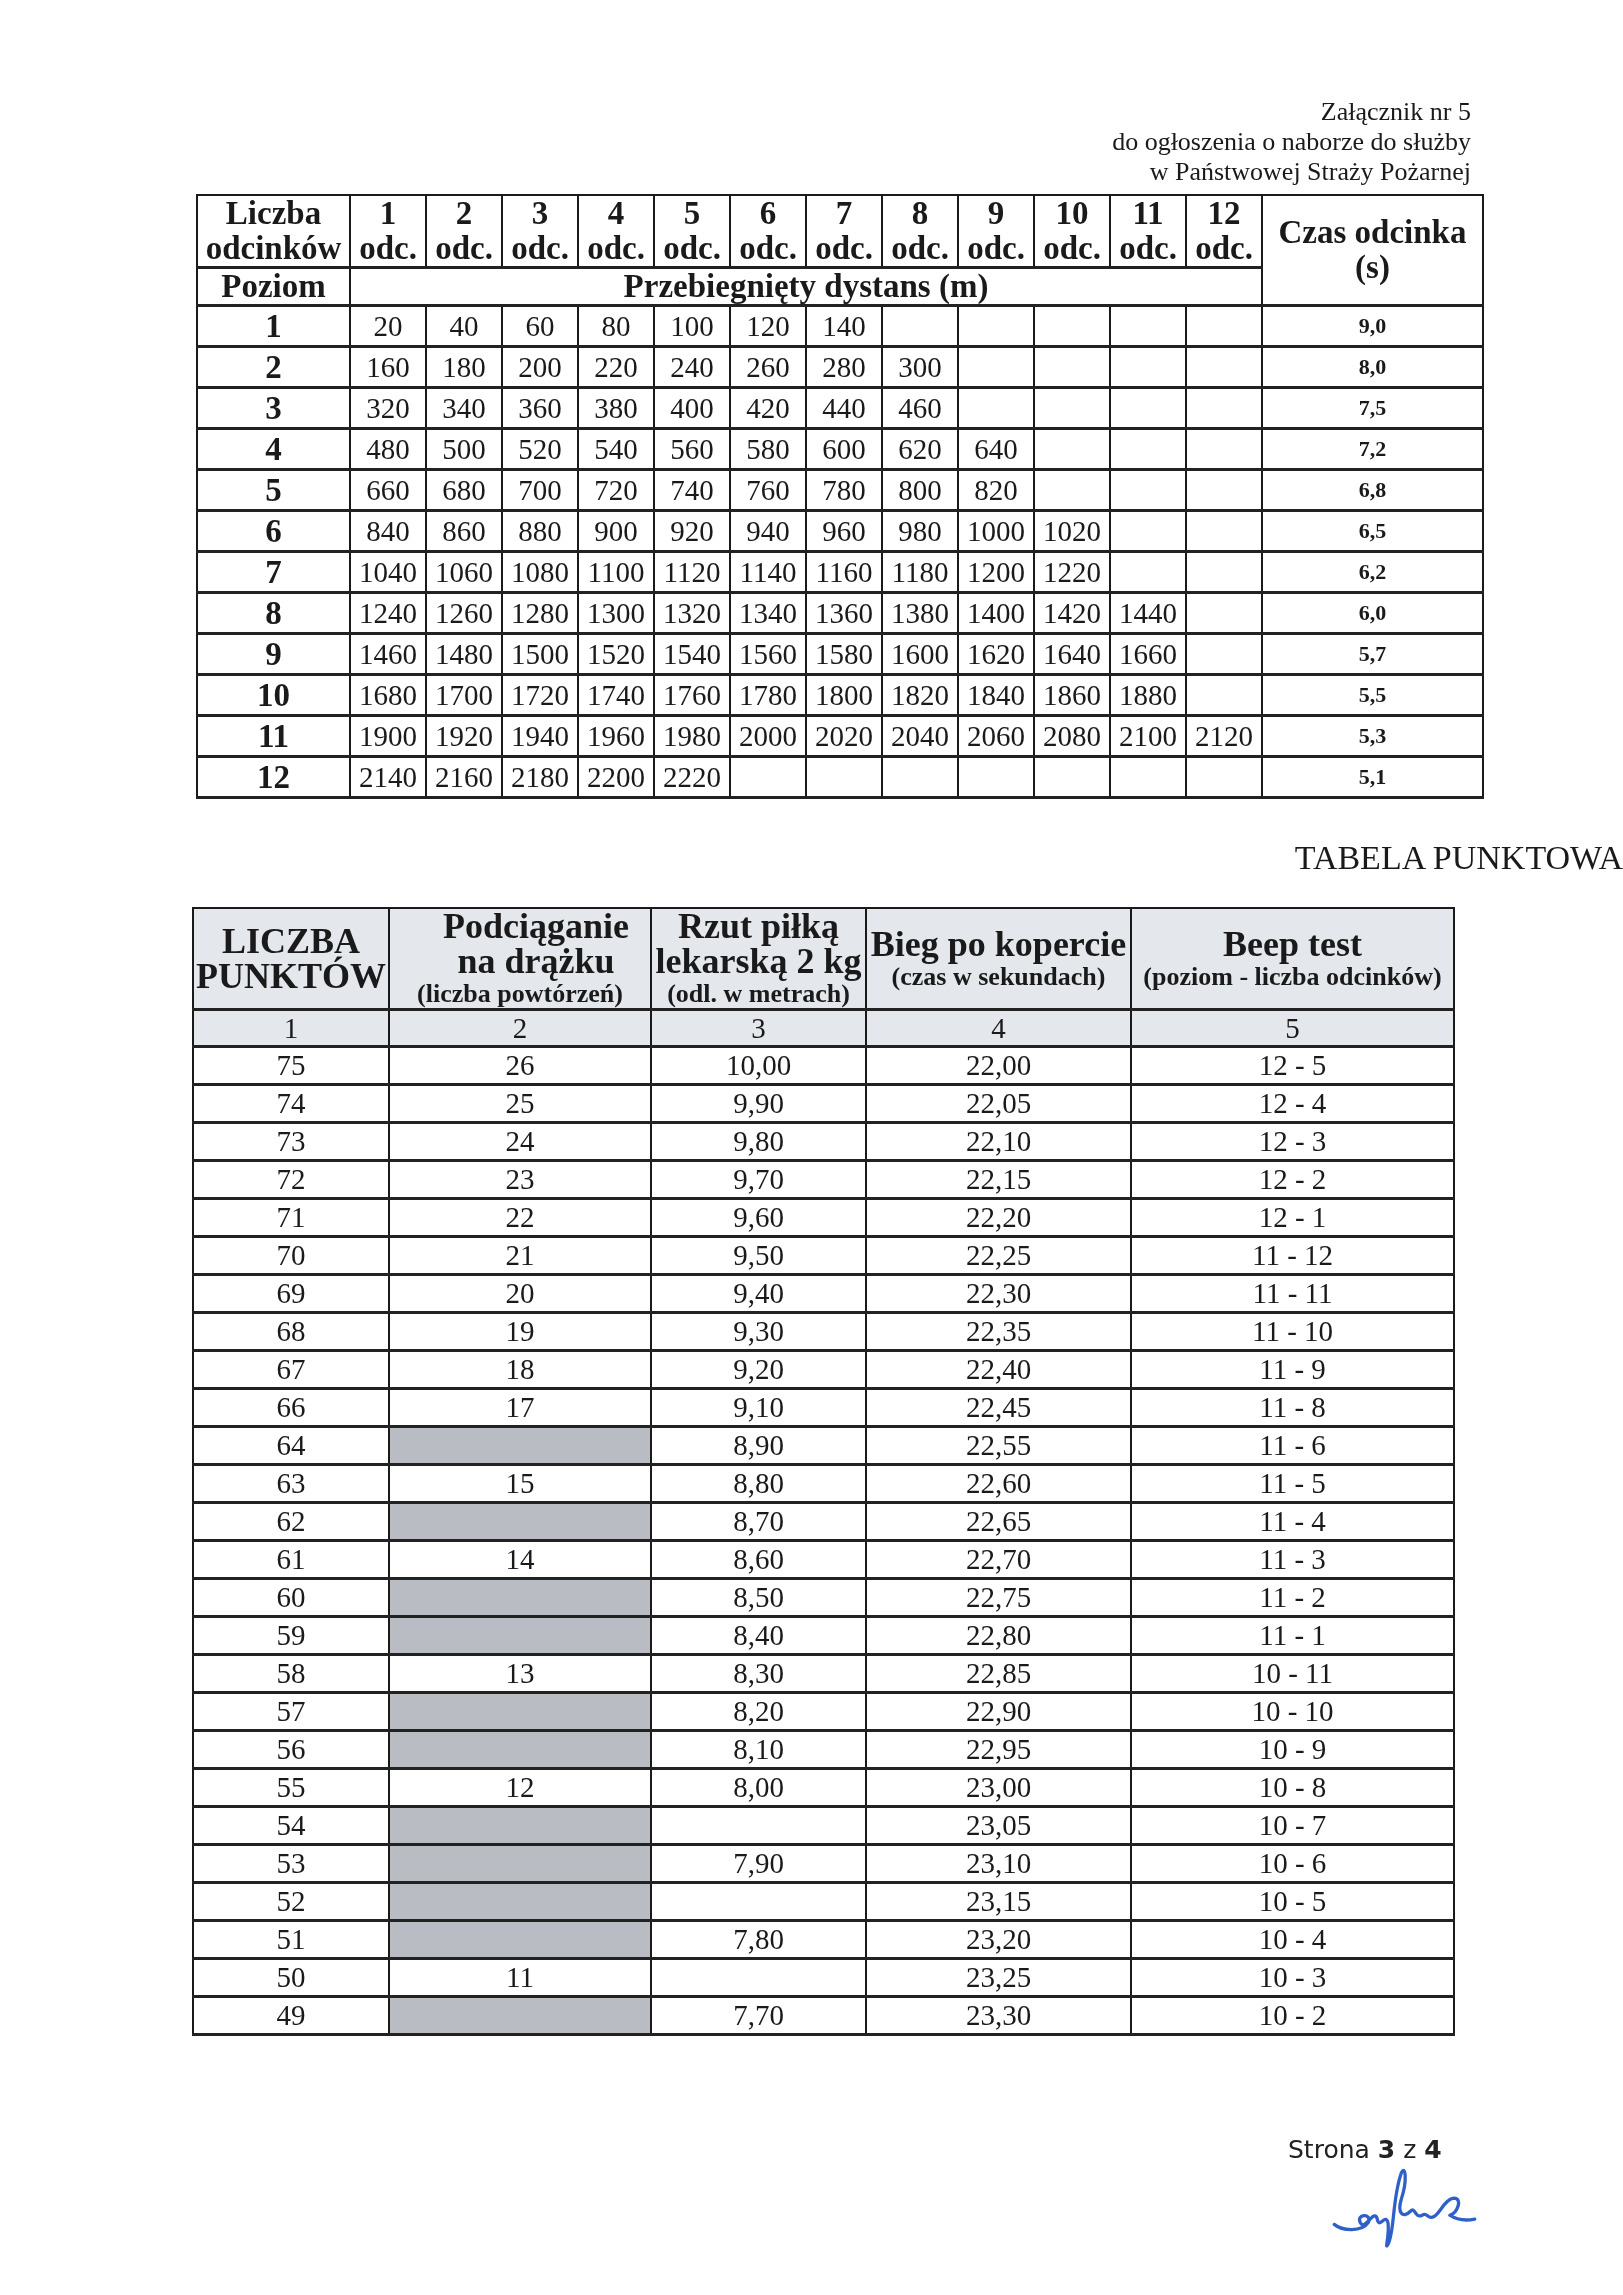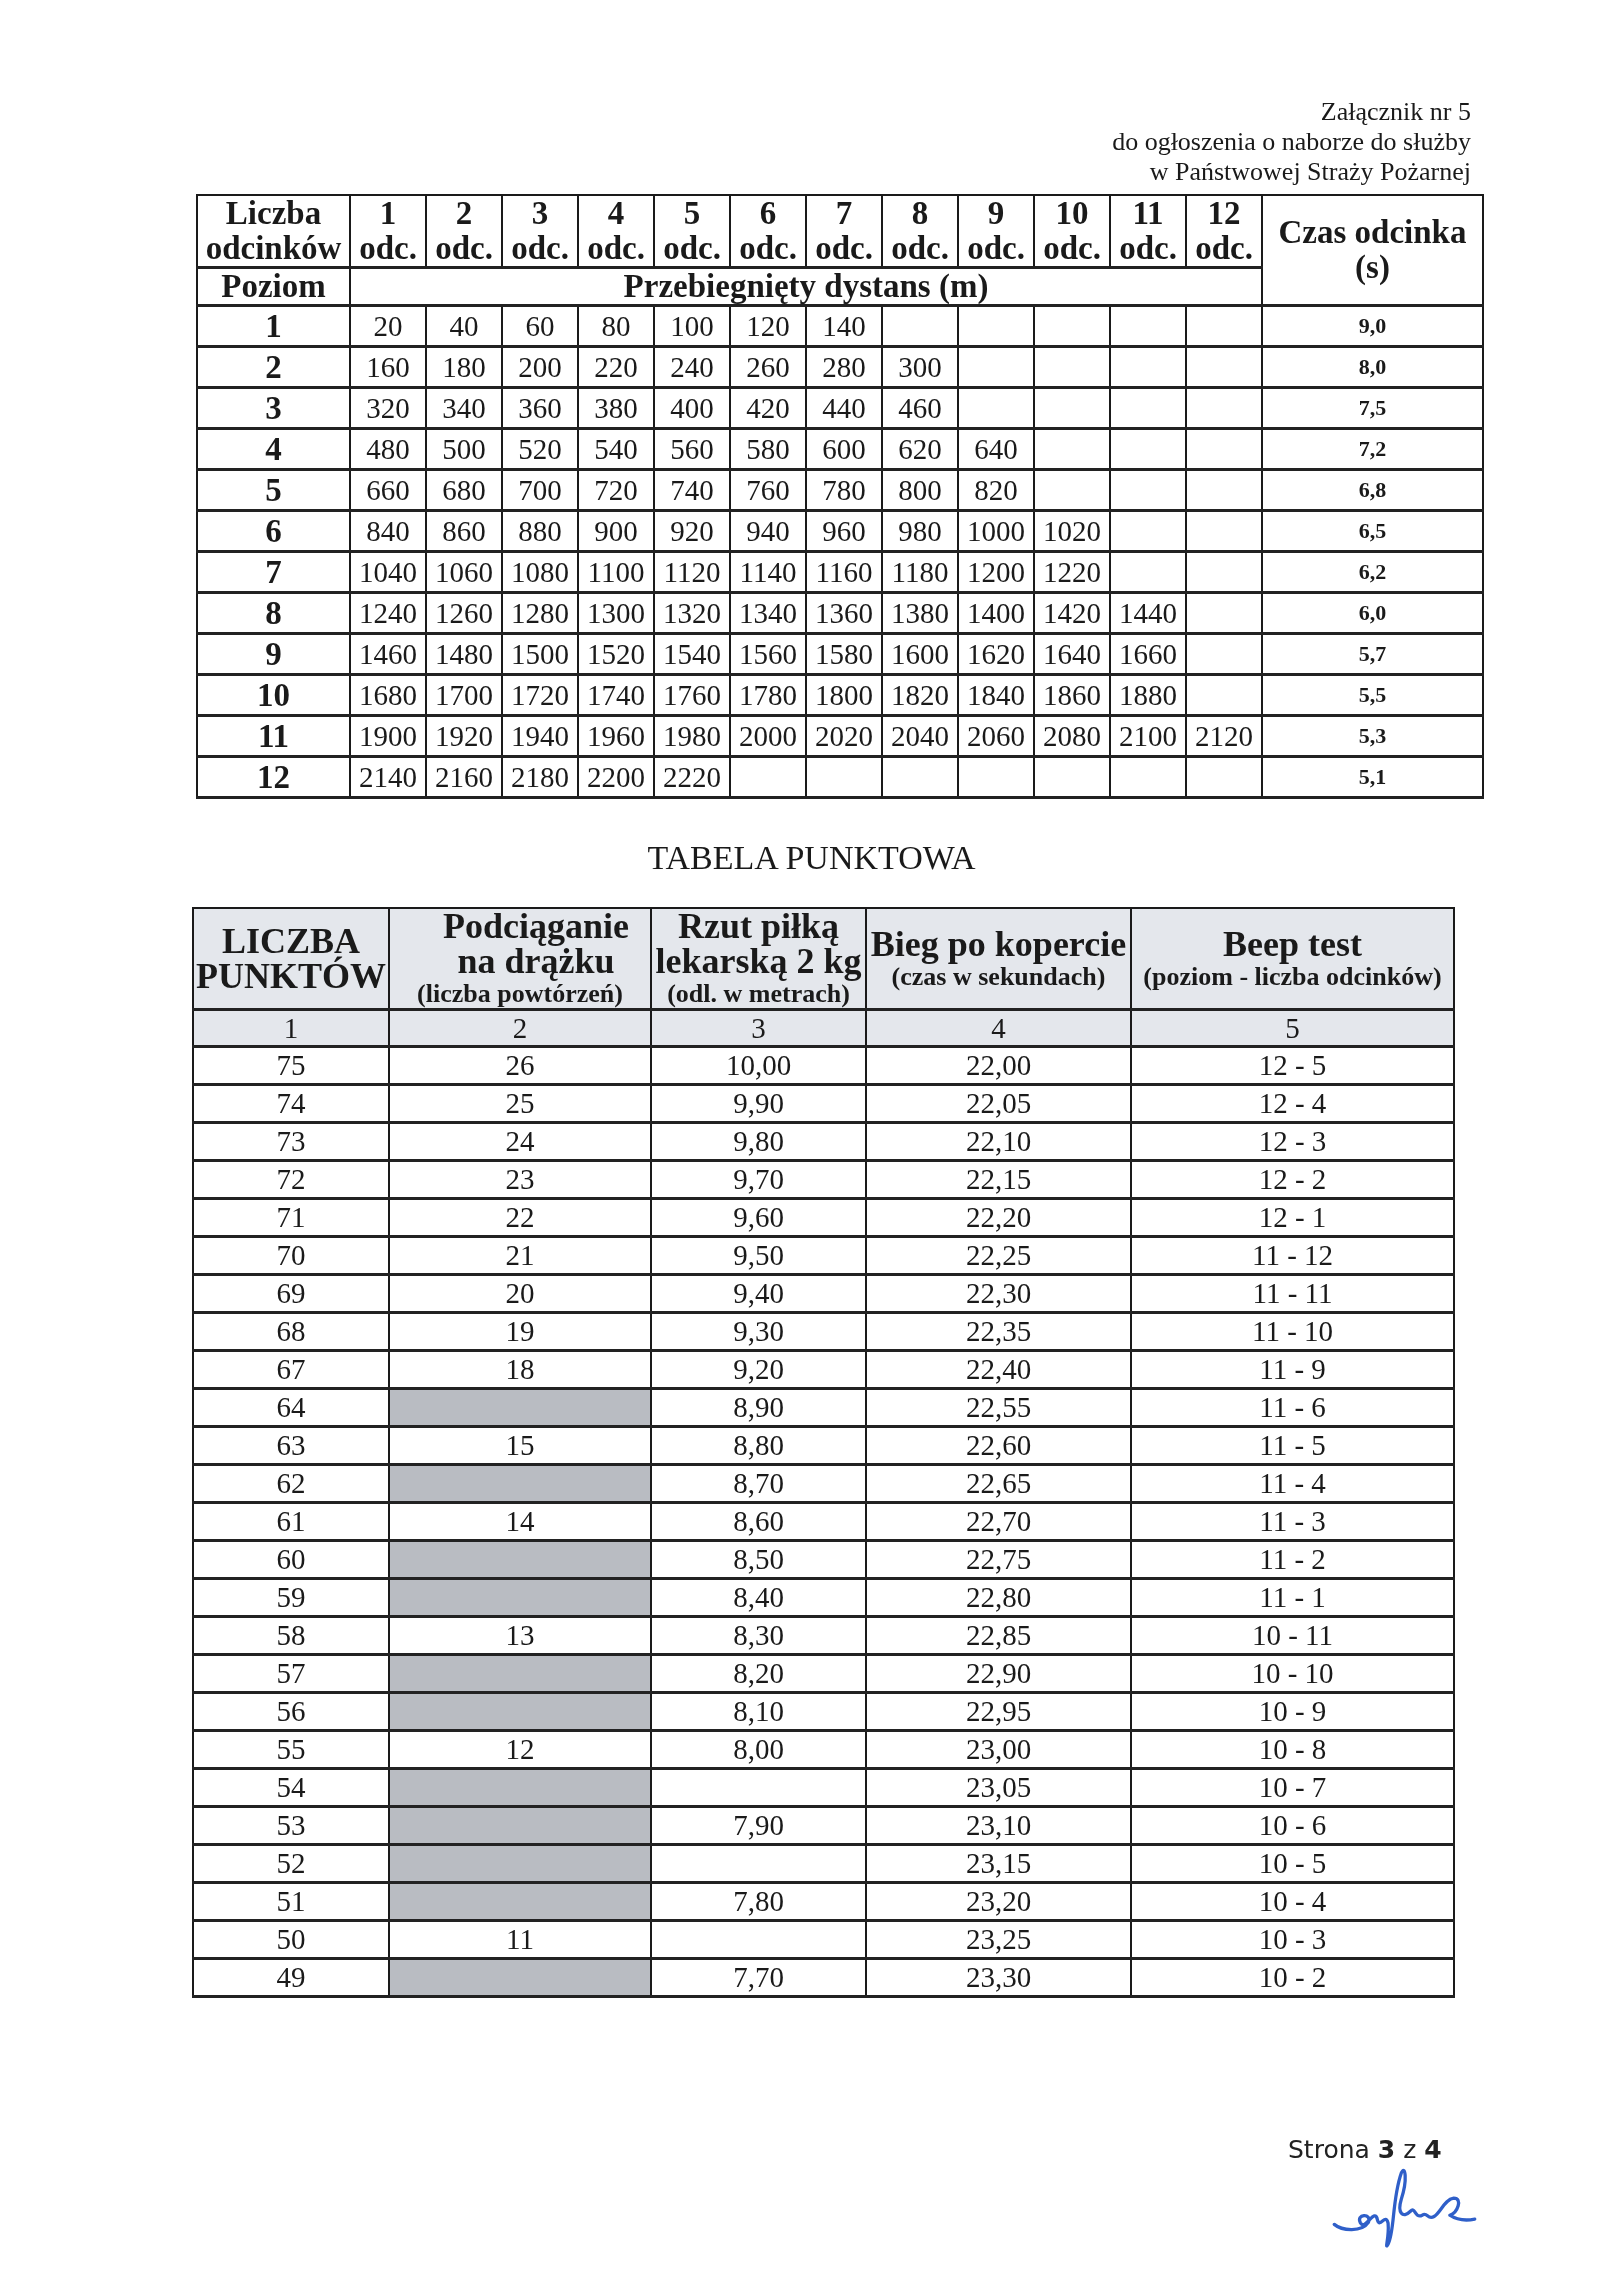--- a/index.html
+++ b/index.html
@@ -7,21 +7,21 @@
   .annex { position:absolute; right:152px; top:97px; text-align:right; font-size:26px; line-height:30px; }
   table { border-collapse:collapse; position:absolute; table-layout:fixed; }
   td, th { border:2px solid #1a1a1a; text-align:center; vertical-align:middle; padding:0; }
   #t1 { left:196px; top:194px; width:1282px; }
   #t1 th { font-weight:bold; font-size:33px; line-height:35px; }
   #t1 td { font-size:29px; height:38px; }
   #t1 td.lvl { font-weight:bold; font-size:33px; }
   #t1 td.time { font-weight:bold; font-size:22px; }
   #t1 tr { border-bottom:3.9px solid #222; }
   .title2 { position:absolute; left:0; width:1623px; text-align:center; }
-  .tt { top:839px; font-size:34px; }
+  .tt { top:839px; font-size:34px;text-align:right; }
   .ts { top:909px; font-size:20px; color:#222; }
   #t2 { left:192px; top:907px; width:1261px; }
   #t2 th { background:#e4e7ec; font-size:26px; line-height:29px; }
   #t2 th b { font-size:36px; line-height:35px; }
   #t2 th.idx { font-weight:normal; font-size:29px; height:34px; }
   #t2 td { font-size:29px; height:35px; }
   #t2 tr { border-bottom:3.9px solid #222; }
   #t2 td.shade { background:#b9bcc2; }
   .page { position:absolute; left:1288px; top:2135px; font-family:"DejaVu Sans","Liberation Sans",sans-serif; font-size:25px; color:#222; }
   .page b { font-weight:bold; }
@@ -347,20 +347,27 @@
         <td>11 - 10</td>
       </tr>
       <tr>
         <td>67</td>
         <td>18</td>
         <td>9,20</td>
         <td>22,40</td>
         <td>11 - 9</td>
       </tr>
       <tr>
+        <td>66</td>
+        <td>17</td>
+        <td>9,10</td>
+        <td>22,45</td>
+        <td>11 - 8</td>
+      </tr>
+      <tr>
         <td>64</td>
         <td class="shade"></td>
         <td>8,90</td>
         <td>22,55</td>
         <td>11 - 6</td>
       </tr>
       <tr>
         <td>63</td>
         <td>15</td>
         <td>8,80</td>

